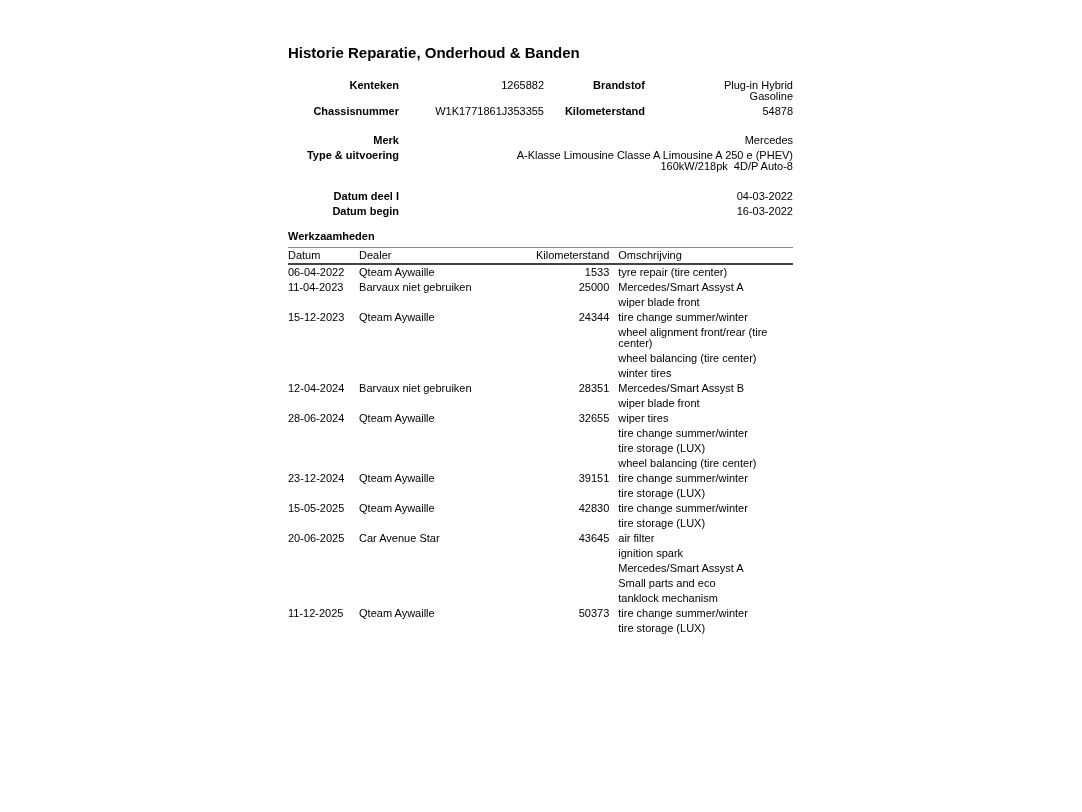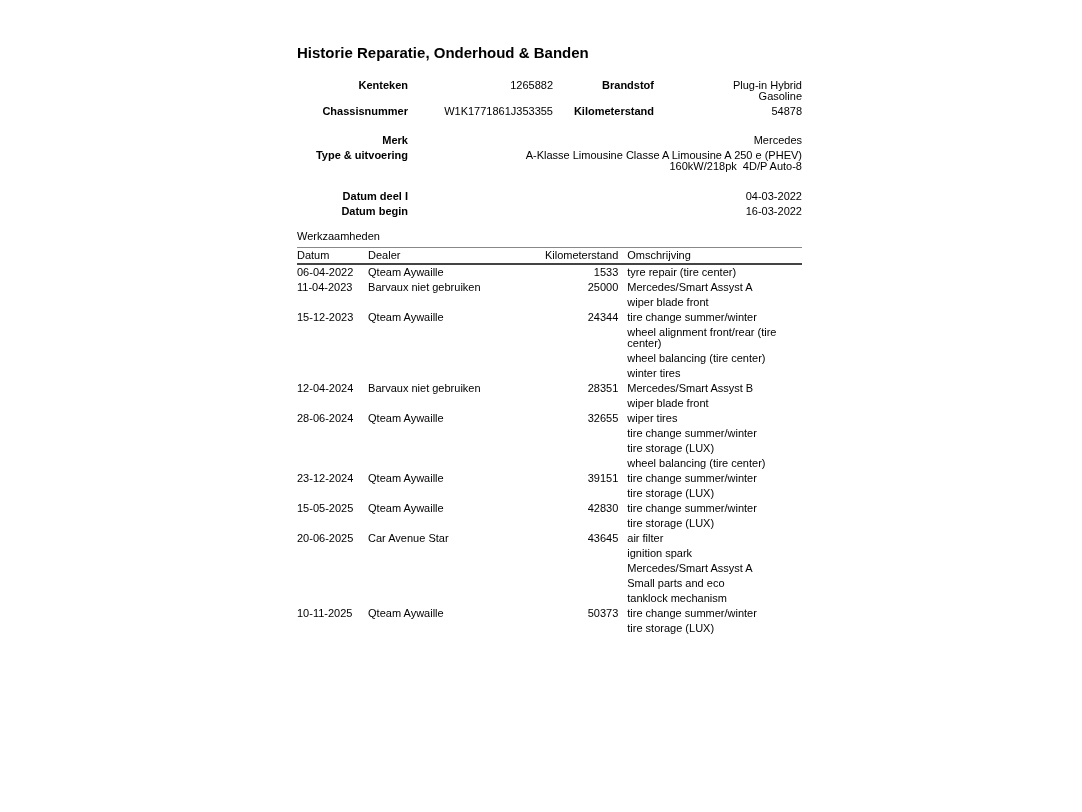--- a/index.html
+++ b/index.html
@@ -7,21 +7,21 @@
     padding: 0;
     background: #ffffff;
     width: 1082px;
     height: 812px;
     overflow: hidden;
     font-family: "Liberation Sans", "DejaVu Sans", sans-serif;
     color: #000000;
   }
   .doc {
     position: absolute;
-    left: 297px;
+    left: 288px;
     top: 45px;
     width: 505px;
   }
   .doc-title {
     font-size: 15px;
     line-height: 15px;
     font-weight: bold;
     margin: 0;
   }
   .field-row {
@@ -37,21 +37,21 @@
   #row-kenteken { margin-top: 20px; }
   #row-chassis  { margin-top: 4px; }
   #row-merk     { margin-top: 18px; }
   #row-type     { margin-top: 4px; }
   #row-datum-deel { margin-top: 19px; }
   #row-datum-begin { margin-top: 4px; }
   .section-heading {
     margin-top: 14px;
     font-size: 11px;
     line-height: 11px;
-    font-weight: normal;
+    font-weight: bold;
   }
   table.work-table {
     margin-top: 5px;
     width: 505px;
     border-collapse: collapse;
     border-spacing: 0;
     font-size: 11px;
     border-top: 1px solid #888888;
   }
   table.work-table th {
@@ -252,21 +252,21 @@
           <td class="col-km"></td>
           <td class="col-desc">Small parts and eco</td>
         </tr>
         <tr>
           <td class="col-date"></td>
           <td class="col-dealer"></td>
           <td class="col-km"></td>
           <td class="col-desc">tanklock mechanism</td>
         </tr>
         <tr>
-          <td class="col-date">10-11-2025</td>
+          <td class="col-date">11-12-2025</td>
           <td class="col-dealer">Qteam Aywaille</td>
           <td class="col-km">50373</td>
           <td class="col-desc">tire change summer/winter</td>
         </tr>
         <tr>
           <td class="col-date"></td>
           <td class="col-dealer"></td>
           <td class="col-km"></td>
           <td class="col-desc">tire storage (LUX)</td>
         </tr>

